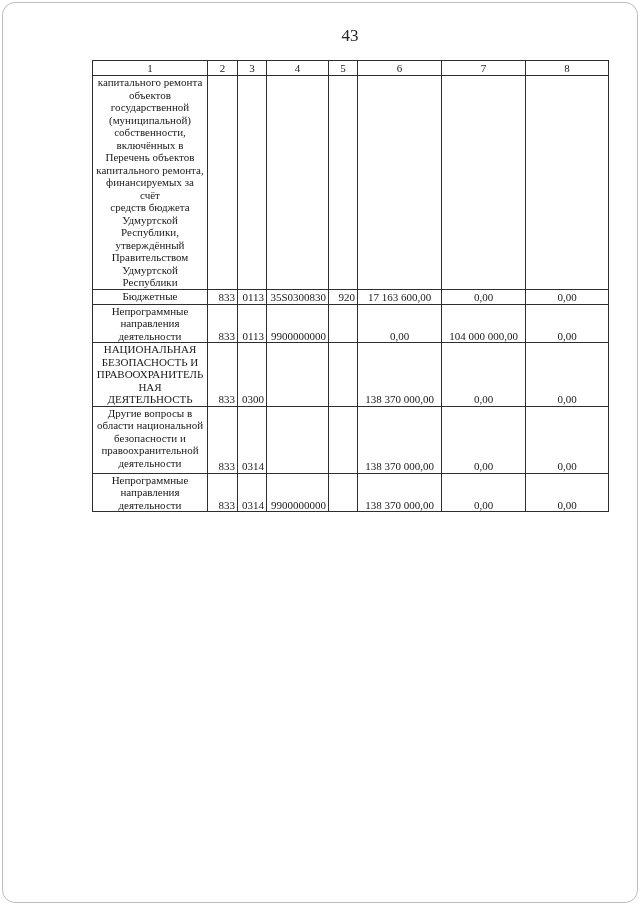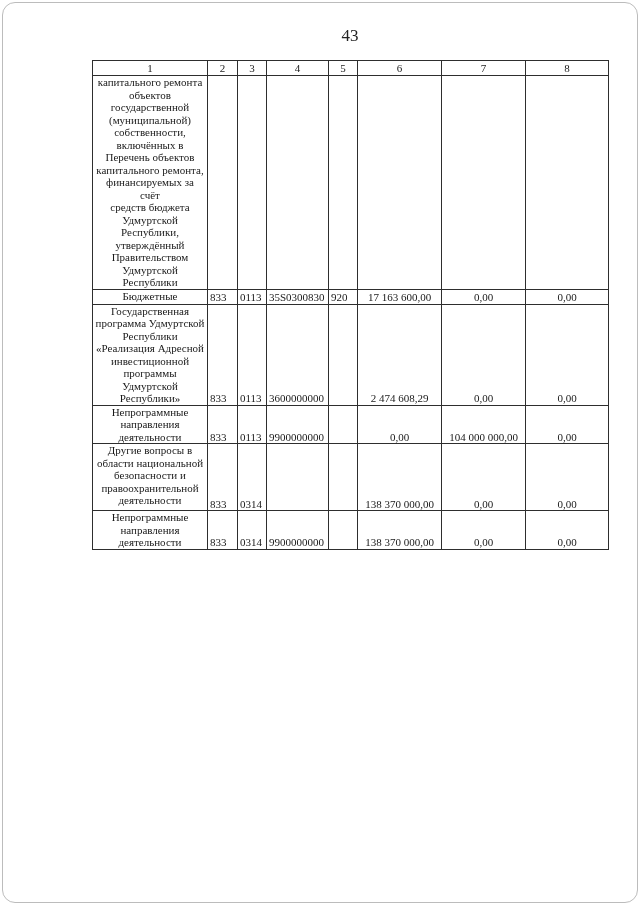--- a/index.html
+++ b/index.html
@@ -57,21 +57,21 @@
     text-align: center;
     vertical-align: middle;
   }
   td.c1 {
     text-align: center;
     vertical-align: top;
     white-space: pre-line;
     padding-top: 1px;
   }
   td.code {
-    text-align: left;
+    text-align: right;
     vertical-align: bottom;
     white-space: nowrap;
     padding: 0 1px 1px 1px;
   }
   td.amt {
     text-align: center;
     vertical-align: bottom;
     white-space: nowrap;
     padding: 0 2px 1px 1px;
   }
@@ -136,55 +136,51 @@
     <td class="c1">Бюджетные</td>
     <td class="code">833</td>
     <td class="code">0113</td>
     <td class="code">35S0300830</td>
     <td class="code">920</td>
     <td class="amt">17 163 600,00</td>
     <td class="amt">0,00</td>
     <td class="amt">0,00</td>
   </tr>
 
-  <tr style="height:99px">
-    <td class="c1">Государственная
-программа Удмуртской
-Республики
-«Реализация Адресной
-инвестиционной
-программы
-Удмуртской
-Республики»</td>
-    <td class="code">833</td>
-    <td class="code">0113</td>
-    <td class="code">3600000000</td>
-    <td class="code"></td>
-    <td class="amt">2 474 608,29</td>
-    <td class="amt">0,00</td>
-    <td class="amt">0,00</td>
-  </tr>
 
 
 
   <tr style="height:38px">
     <td class="c1">Непрограммные
 направления
 деятельности</td>
     <td class="code">833</td>
     <td class="code">0113</td>
     <td class="code">9900000000</td>
     <td class="code"></td>
     <td class="amt">0,00</td>
     <td class="amt">104 000 000,00</td>
     <td class="amt">0,00</td>
   </tr>
 
 
 
+  <tr style="height:52px">
+    <td class="c1">НАЦИОНАЛЬНАЯ
+БЕЗОПАСНОСТЬ И
+ПРАВООХРАНИТЕЛЬ
+НАЯ ДЕЯТЕЛЬНОСТЬ</td>
+    <td class="code">833</td>
+    <td class="code">0300</td>
+    <td class="code"></td>
+    <td class="code"></td>
+    <td class="amt">138 370 000,00</td>
+    <td class="amt">0,00</td>
+    <td class="amt">0,00</td>
+  </tr>
 
   <tr style="height:67px">
     <td class="c1">Другие вопросы в
 области национальной
 безопасности и
 правоохранительной
 деятельности</td>
     <td class="code">833</td>
     <td class="code">0314</td>
     <td class="code"></td>

